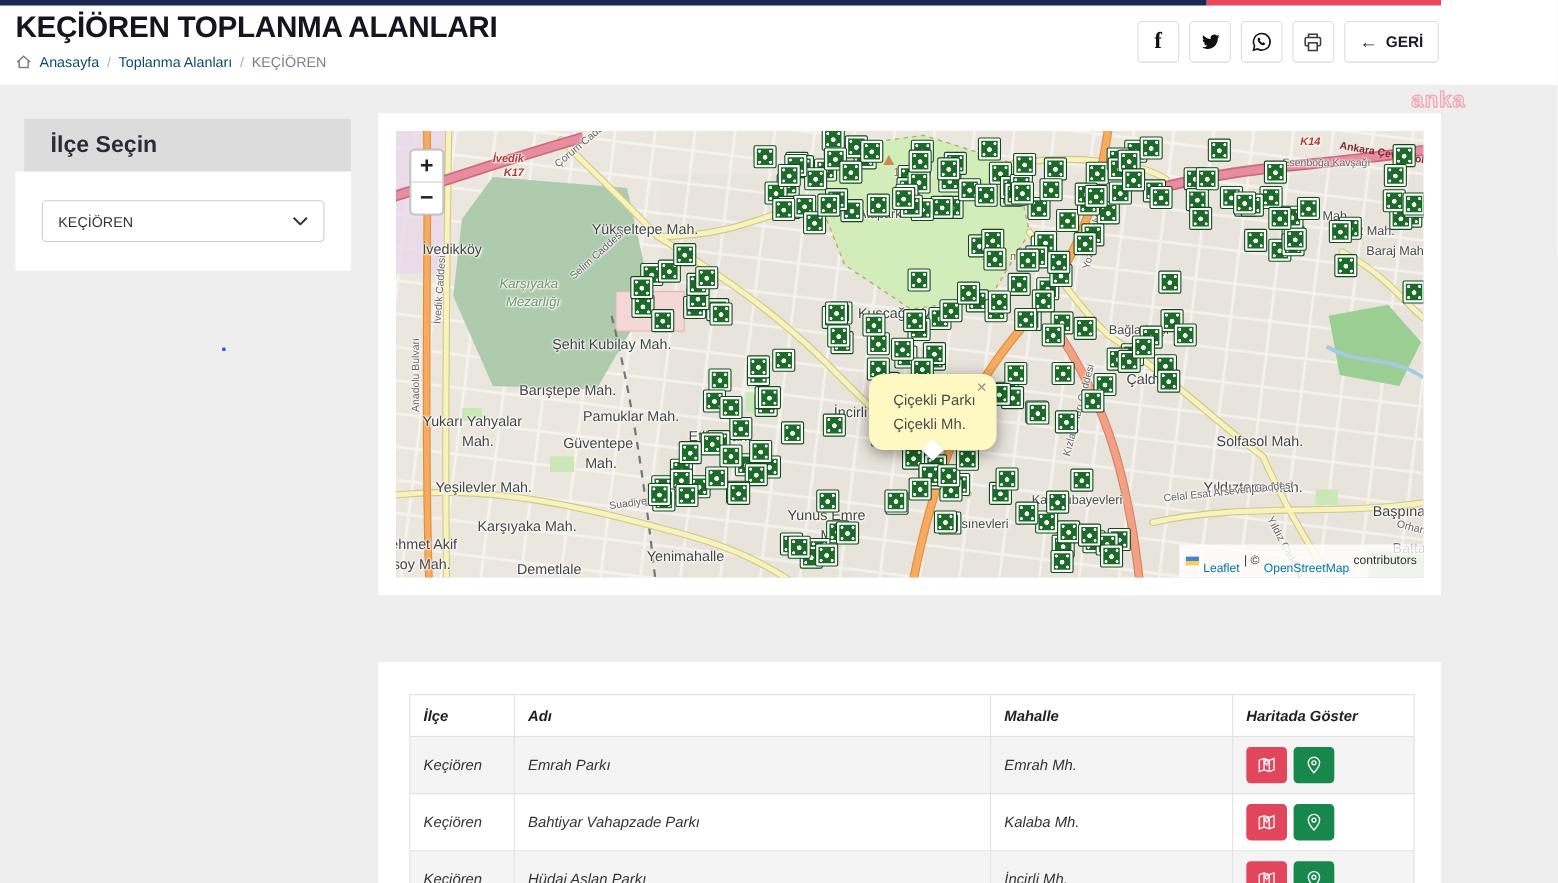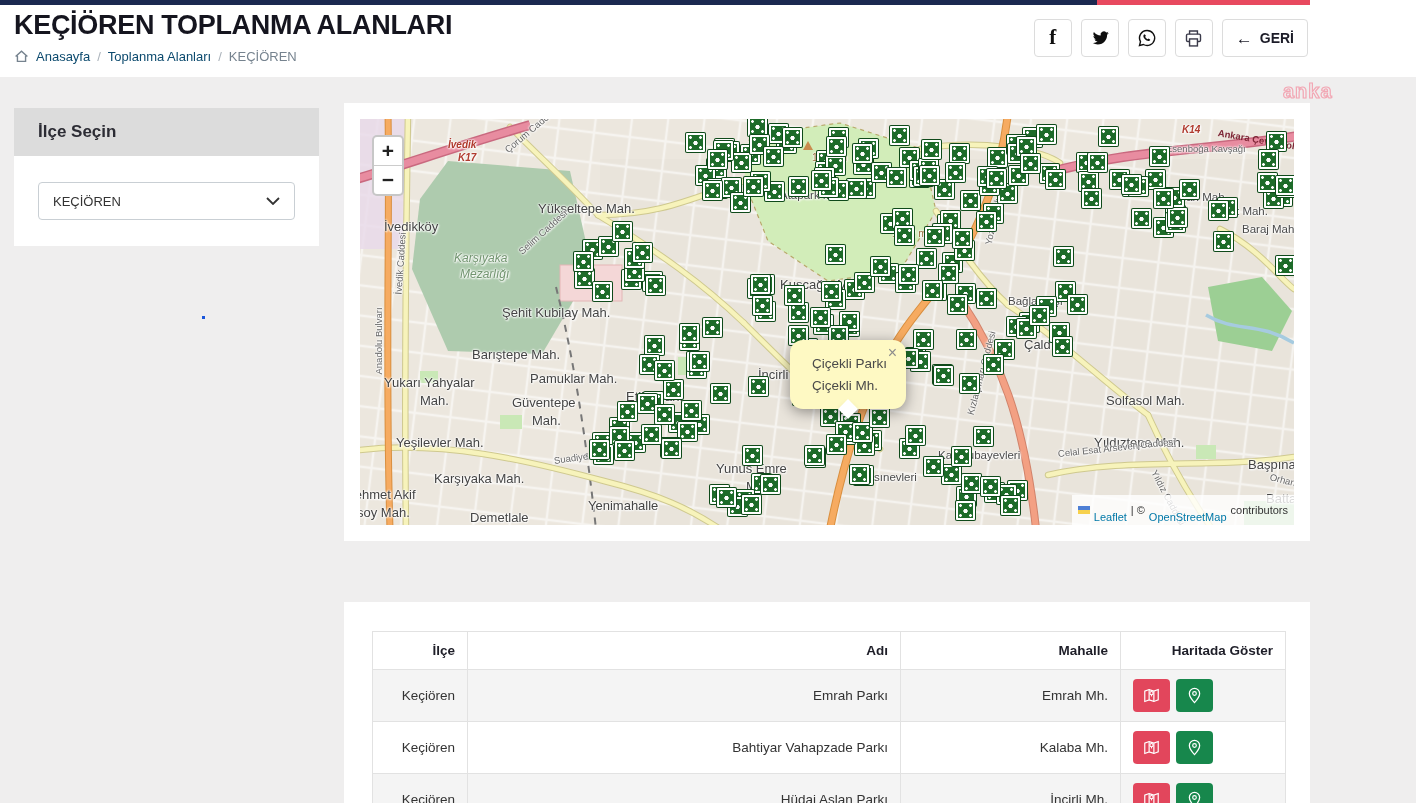--- a/index.html
+++ b/index.html
@@ -21,21 +21,21 @@
   .back-btn{padding:0 13px;gap:7px;font-size:14px;font-weight:700;color:#1c1c28;}
   .back-arrow{font-size:17px;line-height:1;}
   .fb-glyph{font-family:"Liberation Serif",serif;font-weight:bold;font-size:21px;color:#0f0f0f;margin-top:-2px;}
   
   .content-bg{position:absolute;left:0;top:77px;right:0;bottom:0;background:#efeeee;z-index:0;}
   .watermark{position:absolute;left:1283px;top:80px;z-index:6;font-size:20px;font-weight:800;
              letter-spacing:1px;color:rgba(255,255,255,.1);-webkit-text-stroke:1.2px #f2a7b4;}
   
   .sidebar{position:absolute;left:14px;top:108px;width:305px;z-index:4;}
   .panel-head{background:#dcdcdc;height:48px;line-height:48px;padding-left:24px;
-              font-size:17px;font-weight:700;color:#2c2c34;}
+              font-size:21px;font-weight:700;color:#2c2c34;margin-left:8px;}
   .sidebar-body{background:#fff;height:90px;position:relative;}
   .select{position:absolute;left:24px;top:26px;width:257px;height:38px;box-sizing:border-box;
           border:1px solid #c9cfd4;border-radius:4px;background:#fff;display:flex;align-items:center;
           justify-content:space-between;padding:0 14px;font-size:13px;color:#333;cursor:pointer;}
   .stray-dot{position:absolute;left:202px;top:316px;width:3px;height:3px;background:#1a56db;z-index:4;}
   
   .map-card{position:absolute;left:344px;top:103px;width:966px;height:438px;background:#fff;z-index:3;}
   .map{position:absolute;left:16px;top:16px;width:934px;height:406px;background:#ece7de;
        overflow:hidden;}
   .map svg.roads{position:absolute;left:0;top:0;z-index:1;}
@@ -75,21 +75,21 @@
   .attrib a{color:#0078a8;text-decoration:none;cursor:pointer;margin-top:14px;}
   .ua-flag{width:12px;height:8px;display:inline-block;
            background:linear-gradient(#4e7fd4 50%,#f7d14d 50%);}
   
   .list-head{position:absolute;left:344px;top:558px;width:966px;height:44px;background:#dcdcdc;
              line-height:44px;padding-left:28px;box-sizing:border-box;font-size:17px;font-weight:700;
              color:#2c2c34;z-index:3;}
   .list-body{position:absolute;left:344px;top:602px;width:966px;height:201px;background:#fff;z-index:3;}
   table.list{position:absolute;left:28px;top:29px;width:913px;border-collapse:collapse;
              font-size:13.5px;color:#333;table-layout:fixed;}
-  table.list th,table.list td{border:1px solid #e2e2e2;text-align:right;padding:9px 12px;}
+  table.list th,table.list td{border:1px solid #e2e2e2;text-align:left;padding:9px 12px;font-style:italic;}
   table.list th{font-weight:700;color:#1e1e28;height:19px;background:#fff;}
   table.list td{height:30px;}
   table.list tbody tr:nth-child(odd){background:#f4f4f4;}
   .cell-actions{display:flex;gap:6px;}
   .abtn{width:37px;height:33px;border:none;border-radius:4px;display:inline-flex;align-items:center;
         justify-content:center;cursor:pointer;padding:0;}
   .abtn.red{background:#e2465c;}
   .abtn.green{background:#17874c;}
 </style>
 </head>

